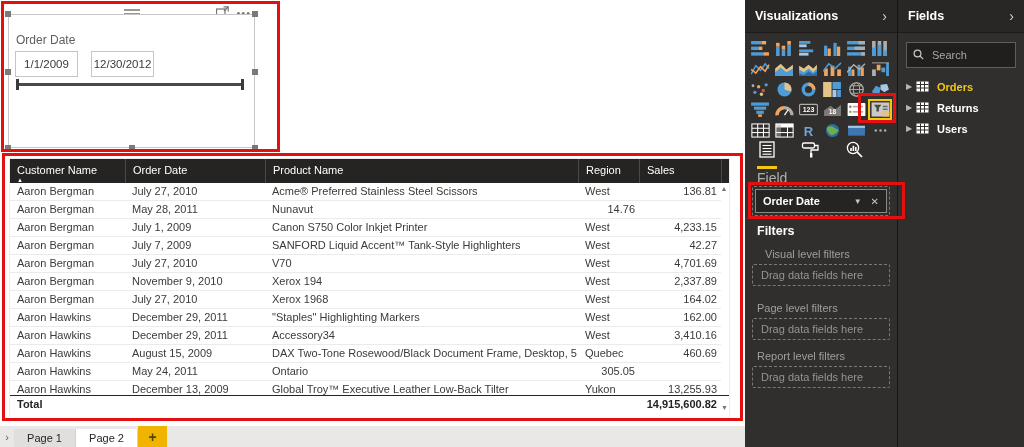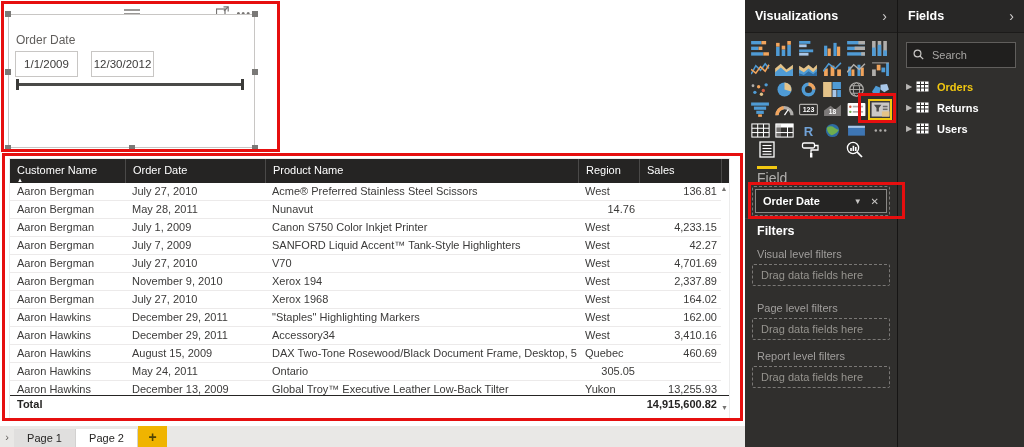--- a/index.html
+++ b/index.html
@@ -522,21 +522,21 @@
     <div class="fieldwell">
       <div class="fieldpill">
         <span class="fname">Order Date</span>
         <span class="fdd">▼</span>
         <span class="fx">✕</span>
       </div>
     </div>
     <div class="sdivider"></div>
     <div class="filters-title">Filters</div>
     <div id="filtersGroups">
-        <div class="fgroup-label" style="top: 248px;">Visual level filters</div>
+        <div class="fgroup-label" style="top: 248px; margin-left: 8px;">Visual level filters</div>
         <div class="dropzone" style="top: 264px;">Drag data fields here</div>
         <div class="fgroup-label" style="top: 302px;">Page level filters</div>
         <div class="dropzone" style="top: 318px;">Drag data fields here</div>
         <div class="fgroup-label" style="top: 350px;">Report level filters</div>
         <div class="dropzone" style="top: 366px;">Drag data fields here</div>
       </div>
   </div>
 
   <div class="panel fields-panel">
     <div class="phead">

